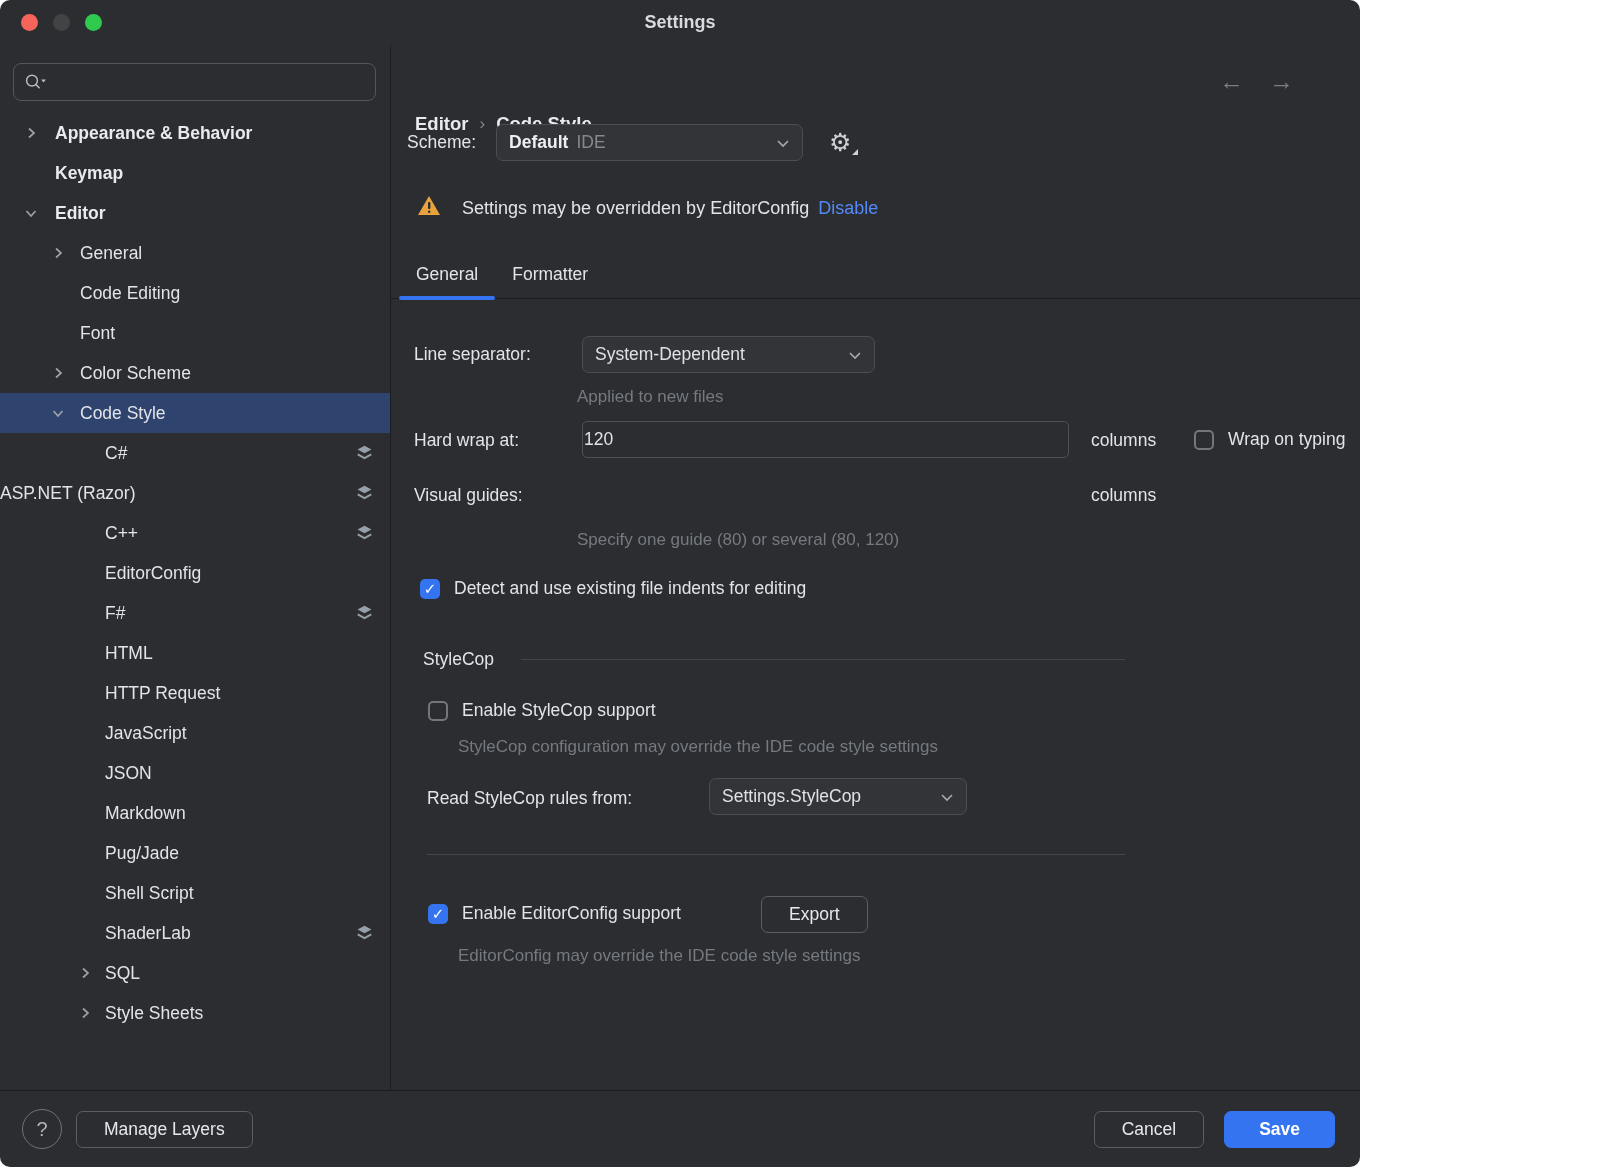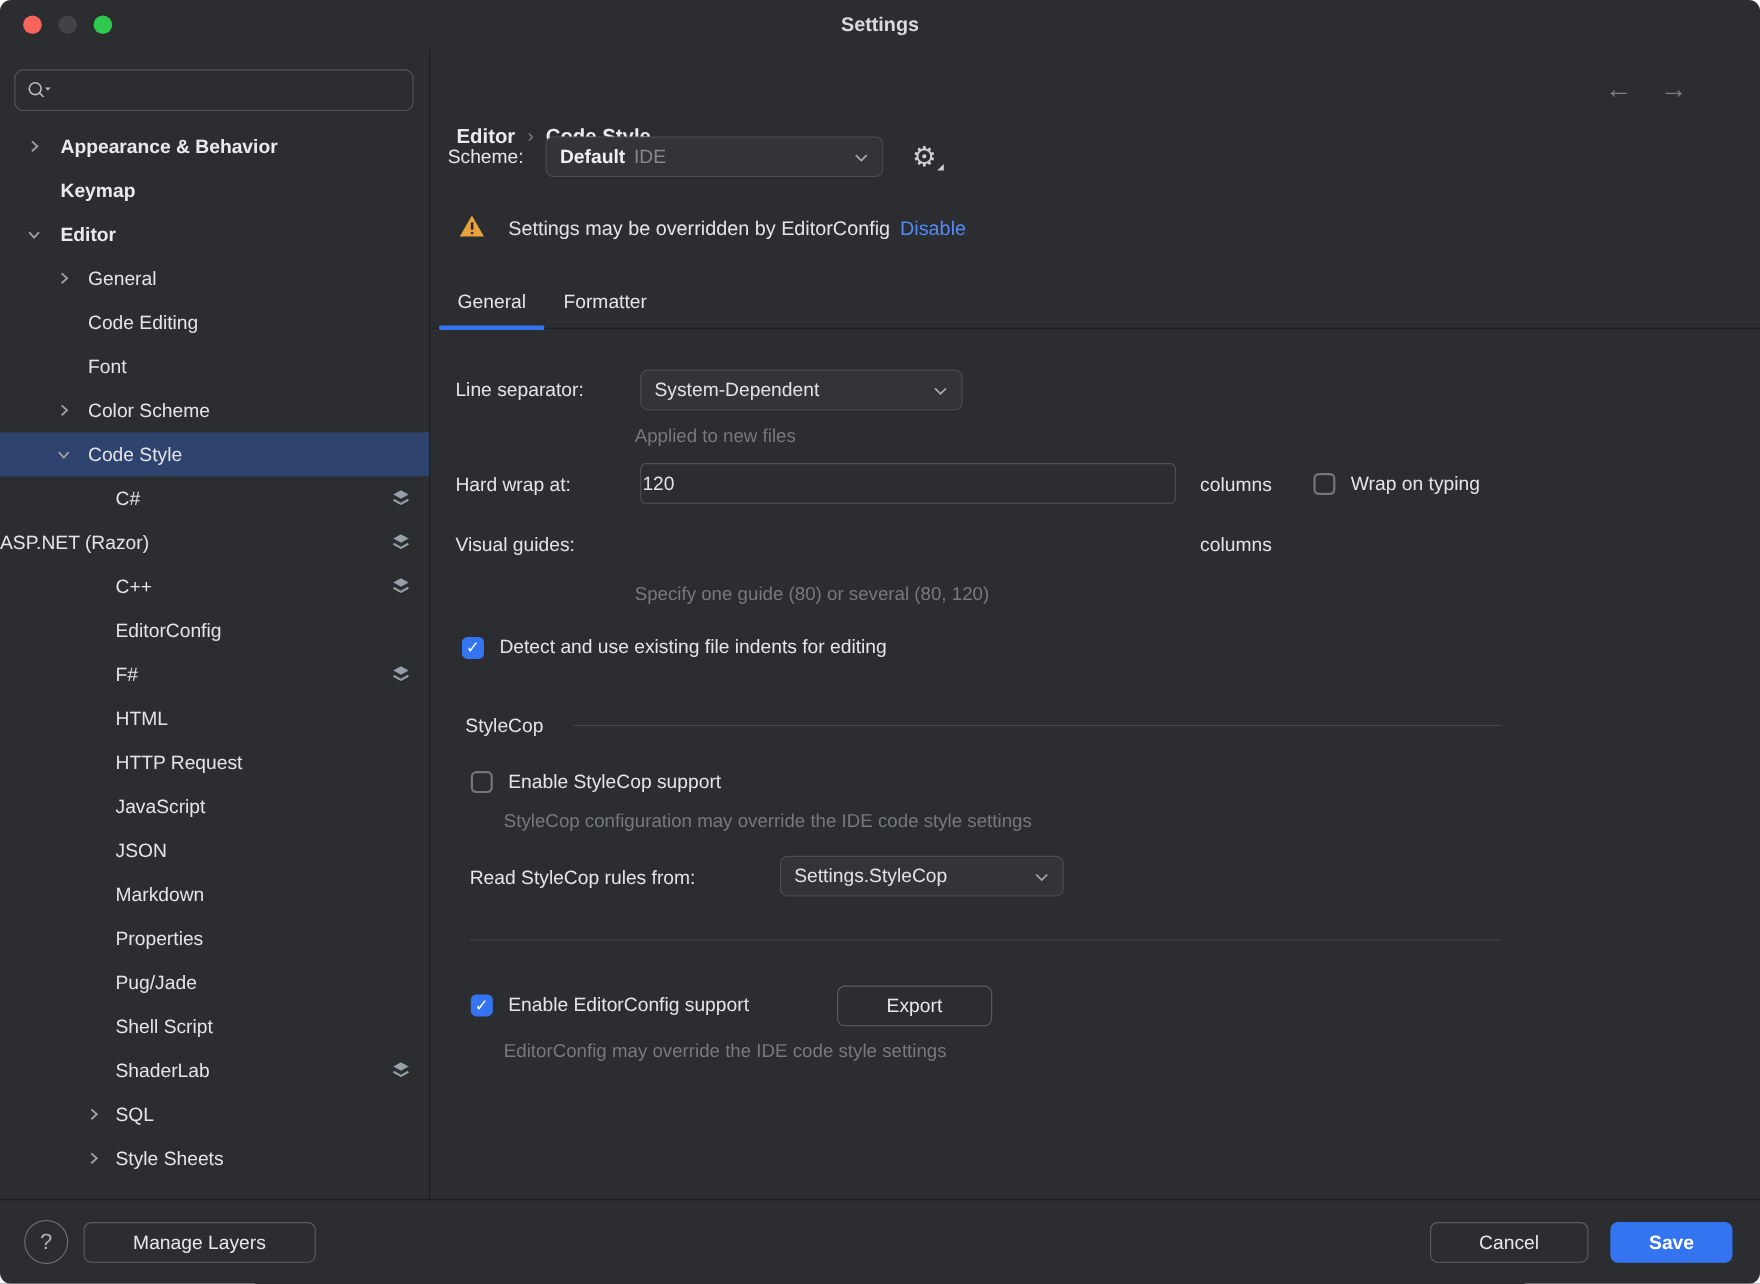--- a/index.html
+++ b/index.html
@@ -1,17 +1,17 @@
 <!DOCTYPE html>
 <html><head>
 <meta charset="utf-8">
 <style>
   * { box-sizing: border-box; margin: 0; padding: 0; }
   body { background:#ffffff; font-family:"Liberation Sans","DejaVu Sans",sans-serif; }
-  .window { position:relative; width:1600px; height:1167px; background:#2B2D30;
+  .window { position:relative; width:1360px; height:1167px; background:#2B2D30;
             border-radius:10px; overflow:hidden; color:#DFE1E5; }
 
   
   .titlebar { position:relative; height:45px; }
   .traffic { position:absolute; left:21px; top:14px; display:flex; gap:15px; }
   .dot { width:17px; height:17px; border-radius:50%; }
   .dot.red { background:#F6645C; } .dot.gray { background:#414345; } .dot.green { background:#2FC94F; }
   .win-title { text-align:center; line-height:45px; font-size:18px; font-weight:700; color:#D8DADF; }
 
   
@@ -79,21 +79,21 @@
         align-items:center; justify-content:center; cursor:pointer; }
   .cb.checked { background:#3574F0; color:#fff; font-size:15px; font-weight:700;
                 font-family:"DejaVu Sans",sans-serif; }
   .cb.unchecked { border:2px solid #73767D; }
   .cb-row { display:flex; align-items:center; gap:14px; }
 
   .group-line { position:absolute; height:1px; background:#43454A; }
   .sep-line { position:absolute; height:1px; background:#43454A; }
 
   .btn { height:37px; border:1px solid #5A5D63; background:transparent; border-radius:7px;
-         color:#E6E8EC; font-size:17.5px; padding:0 44px; font-family:inherit; cursor:pointer; }
+         color:#E6E8EC; font-size:17.5px; padding:0 27px; font-family:inherit; cursor:pointer; }
   .btn.primary { background:#3574F0; border-color:#3574F0; color:#fff; font-weight:600; padding:0 34px; }
 
   
   .footer { position:absolute; left:0; right:0; bottom:0; height:77px; border-top:1px solid #1B1D20;
             display:flex; align-items:center; padding:0 25px 0 22px; }
   .help-btn { width:40px; height:40px; border-radius:50%; border:1.5px solid #6F737A; color:#B0B3B8;
               display:flex; align-items:center; justify-content:center; font-size:20px; cursor:pointer; }
   .footer .manage { margin-left:14px; }
   .footer .spacer { flex:1; }
   .footer .cancel { margin-right:20px; }
@@ -215,23 +215,20 @@
           <div class="tree-row">
             <span class="lbl" style="margin-left: 105px;">JavaScript</span>
           </div>
           <div class="tree-row">
             <span class="lbl" style="margin-left: 105px;">JSON</span>
           </div>
           <div class="tree-row">
             <span class="lbl" style="margin-left: 105px;">Markdown</span>
           </div>
           <div class="tree-row">
-            <span class="lbl" style="margin-left: 105px;">Properties</span>
-          </div>
-          <div class="tree-row">
             <span class="lbl" style="margin-left: 105px;">Pug/Jade</span>
           </div>
           <div class="tree-row">
             <span class="lbl" style="margin-left: 105px;">Shell Script</span>
           </div>
           <div class="tree-row">
             <span class="lbl" style="margin-left: 105px;">ShaderLab</span>
             <span class="layers"><svg width="19" height="18" viewBox="0 0 16 16">
   <path d="M8 1.5l6.2 3.4L8 8.3 1.8 4.9z" fill="#96A0A8"></path>
   <path d="M2 9.2l6 3.3 6-3.3" fill="none" stroke="#96A0A8" stroke-width="1.7"></path>

